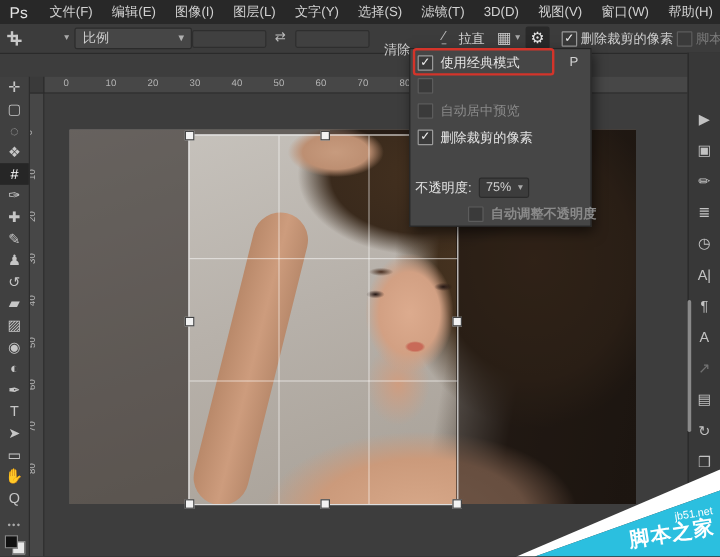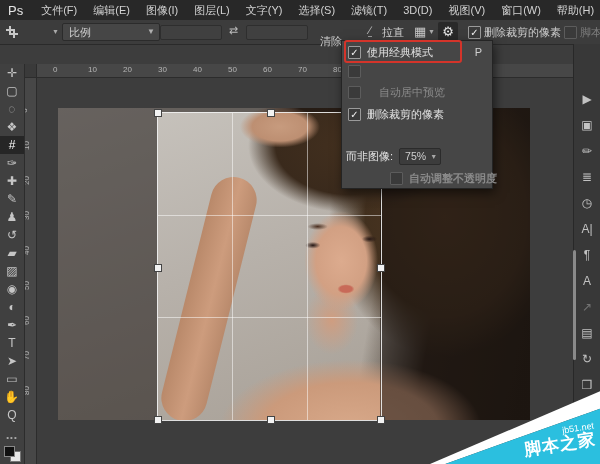--- a/index.html
+++ b/index.html
@@ -304,30 +304,30 @@
 
   <div id="panel" class="abs">
     <div class="prow" style="top:2px;">
       <span class="cb">✓</span>
       <span class="plabel">使用经典模式</span>
       <span class="pshort">P</span>
     </div>
     <div class="prow" style="top:21px;">
       <span class="cb dimcb"></span>
     </div>
-    <div class="prow" style="top:42px;gap:12px;">
+    <div class="prow" style="top:42px;">
       <span class="cb dimcb"></span>
       <span class="plabel dim">自动居中预览</span>
     </div>
     <div class="prow" style="top:64px;">
       <span class="cb">✓</span>
       <span class="plabel">删除裁剪的像素</span>
     </div>
     <div class="prow" style="top:106px;">
-      <span class="plabel" style="margin-left:4px;margin-right:6px;">而非图像:</span>
+      <span class="plabel" style="margin-left:4px;margin-right:6px;">不透明度:</span>
       <span class="mini-select">
         <span>75%</span>
         <span class="car">▼</span>
       </span>
     </div>
     <div class="prow" style="top:128px;font-weight:bold;">
       <span class="cb dimcb" style="margin-left:48px;"></span>
       <span class="plabel dim">自动调整不透明度</span>
     </div>
   </div>

